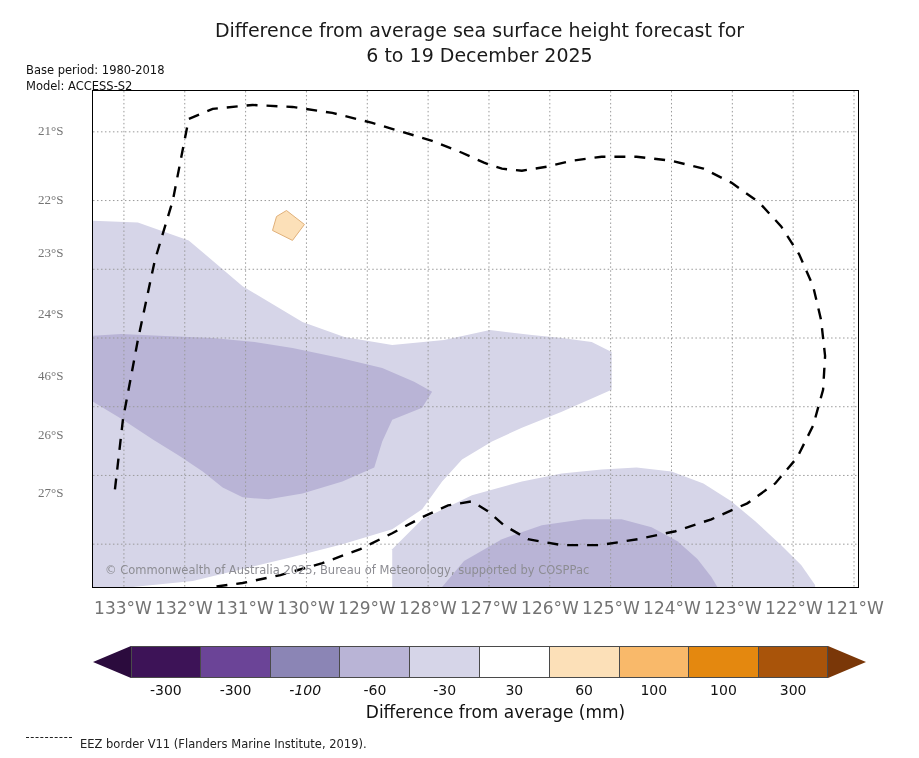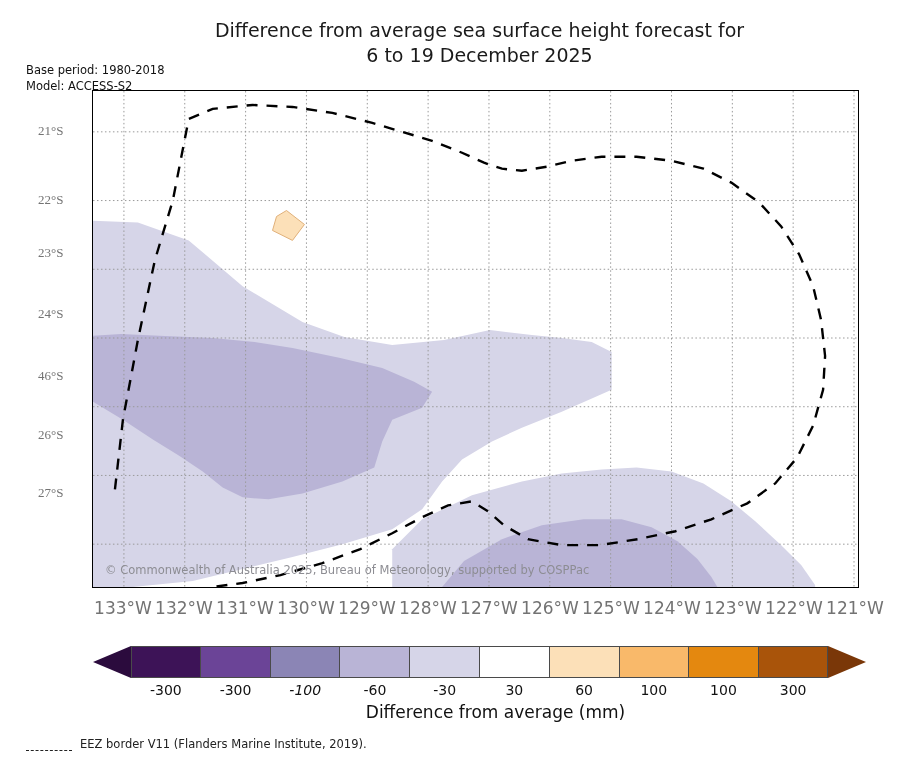--- a/index.html
+++ b/index.html
@@ -65,21 +65,21 @@
     font-size:14px;color:#111;
   }
   .cbar-title{
     position:absolute;left:16px;top:62px;width:919px;text-align:center;
     font-size:17px;color:#111;
   }
 
   
   .footer{
     position:absolute;left:6px;top:737px;font-size:11.5px;color:#222;
-    white-space:nowrap;display:flex;align-items:flex-end;gap:5px;
+    white-space:nowrap;display:flex;align-items:flex-start;gap:5px;
   }
   .footer-dash{
     display:inline-block;width:46px;height:0;
     border-top:1.4px dashed #222;margin-right:3px;
   }
 </style>
 </head>
 <body>
 
 <div class="page">

